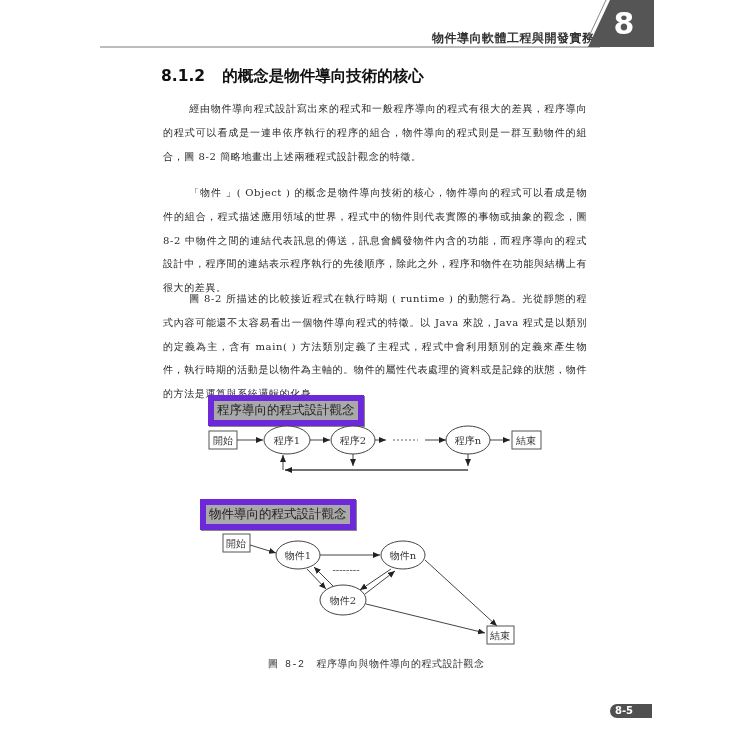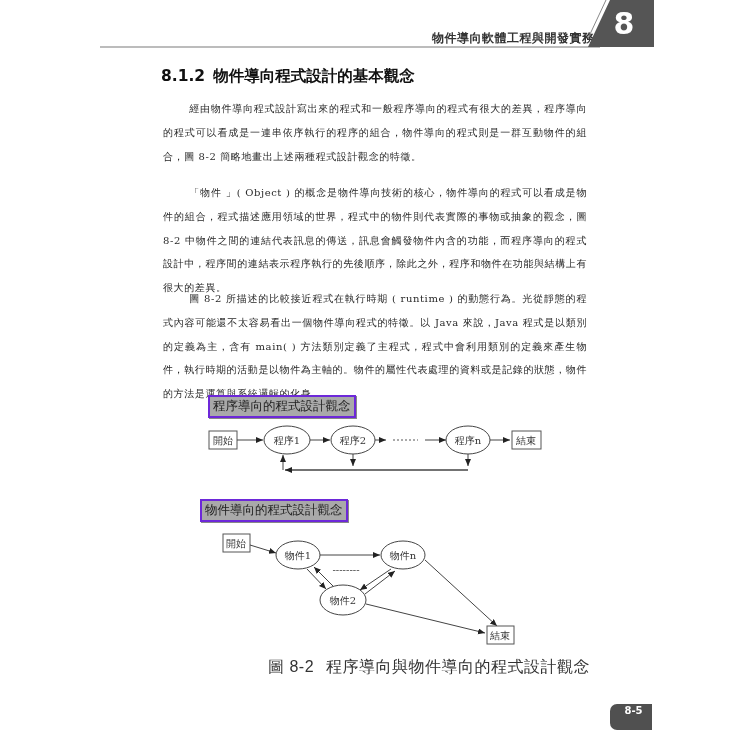--- a/index.html
+++ b/index.html
@@ -8,53 +8,53 @@
 
   .hdr-title { position: absolute; left: 432px; top: 30px; font-size: 12px; font-weight: bold;
     font-family: "DejaVu Sans", "Liberation Sans", sans-serif; color: #333; letter-spacing: 0.5px; }
   .hdr-rule { position: absolute; left: 100px; top: 46px; width: 500px; height: 2px; background: #bcbcbc; }
   .hdr-tab { position: absolute; left: 588px; top: 0; width: 66px; height: 47px; }
   .hdr-num { position: absolute; left: 604px; top: 6px; width: 40px; text-align: center;
     font-family: "DejaVu Sans", "Liberation Sans", sans-serif; font-size: 30px; font-weight: bold; color: #fff; }
 
   .sec-title { position: absolute; left: 161px; top: 66px; font-family: "DejaVu Sans", "Liberation Sans", sans-serif;
     font-weight: bold; font-size: 15.5px; color: #111; }
-  .sec-title .num { margin-right: 8px; }
+  .sec-title .num { margin-right: 17px; }
 
   .para { position: absolute; left: 163px; width: 424px; font-size: 10px; line-height: 23.8px;
     text-align: justify; color: #2a2a2a; letter-spacing: 0.6px; }
   .para .indent { display: inline-block; width: 26px; }
 
-  .fig-label { position: absolute; background: #a9a9a9; border: 2px solid #6d28d9; font-size: 12.5px;
+  .fig-label { position: absolute; background: #a9a9a9; border: 6px solid #6d28d9; font-size: 12.5px;
     padding: 1px 3px; color: #222; box-shadow: 1px 1px 0 #888; }
   .diagram { position: absolute; left: 0; top: 0; }
 
-  .caption { position: absolute; left: 268px; top: 657px; font-family: Liberation Sans, sans-serif;
-    font-size: 16px; color: #333; letter-spacing: 0.5px; }
+  .caption { position: absolute; left: 268px; top: 657px; font-family: Liberation Mono, monospace;
+    font-size: 10px; color: #333; letter-spacing: 0.5px; }
   .caption .fno { margin-right: 12px; }
 
-  .page-no { position: absolute; left: 610px; top: 704px; width: 42px; height: 26px; background: #505050;
+  .page-no { position: absolute; left: 610px; top: 704px; width: 42px; height: 14px; background: #505050;
     border-radius: 7px 0 0 7px; color: #fff; font-family: "DejaVu Sans", "Liberation Sans", sans-serif;
-    font-size: 10px; font-weight: bold; line-height: 14px; padding-left: 5px; box-sizing: border-box; text-align: center; }
+    font-size: 10px; font-weight: bold; line-height: 14px; padding-left: 5px; box-sizing: border-box; }
 
   svg text { font-family: "DejaVu Serif", "Liberation Serif", serif; font-size: 10px; fill: #333; }
 </style>
 </head>
 <body>
 
 <div class="hdr-title">物件導向軟體工程與開發實務</div>
 <div class="hdr-rule"></div>
 <svg class="hdr-tab" width="66" height="47" viewBox="0 0 66 47">
   <polygon points="22,0 66,0 66,47 0,47" fill="#555555"></polygon>
   <line x1="18" y1="0" x2="-4" y2="47" stroke="#888" stroke-width="1"></line>
 </svg>
 <div class="hdr-num">8</div>
 
 <div class="sec-title">
-  <span class="num">8.1.2</span><span>物件導向程式設計的基本觀念</span>
+  <span class="num">8.1.2</span><span>的概念是物件導向技術的核心</span>
 </div>
 
 <div class="para" style="top:97px">
   <span class="indent"></span><span>經由物件導向程式設計寫出來的程式和一般程序導向的程式有很大的差異，程序導向的程式可以看成是一連串依序執行的程序的組合，物件導向的程式則是一群互動物件的組合，圖 8-2 簡略地畫出上述兩種程式設計觀念的特徵。</span>
 </div>
 <div class="para" style="top:181px">
   <span class="indent"></span><span>「物件 」( Object ) 的概念是物件導向技術的核心，物件導向的程式可以看成是物件的組合，程式描述應用領域的世界，程式中的物件則代表實際的事物或抽象的觀念，圖 8-2 中物件之間的連結代表訊息的傳送，訊息會觸發物件內含的功能，而程序導向的程式設計中，程序間的連結表示程序執行的先後順序，除此之外，程序和物件在功能與結構上有很大的差異。</span>
 </div>
 <div class="para" style="top:287px">
   <span class="indent"></span><span>圖 8-2 所描述的比較接近程式在執行時期 ( runtime ) 的動態行為。光從靜態的程式內容可能還不太容易看出一個物件導向程式的特徵。以 Java 來說，Java 程式是以類別的定義為主，含有 main( ) 方法類別定義了主程式，程式中會利用類別的定義來產生物件，執行時期的活動是以物件為主軸的。物件的屬性代表處理的資料或是記錄的狀態，物件的方法是運算與系統邏輯的化身。</span>

